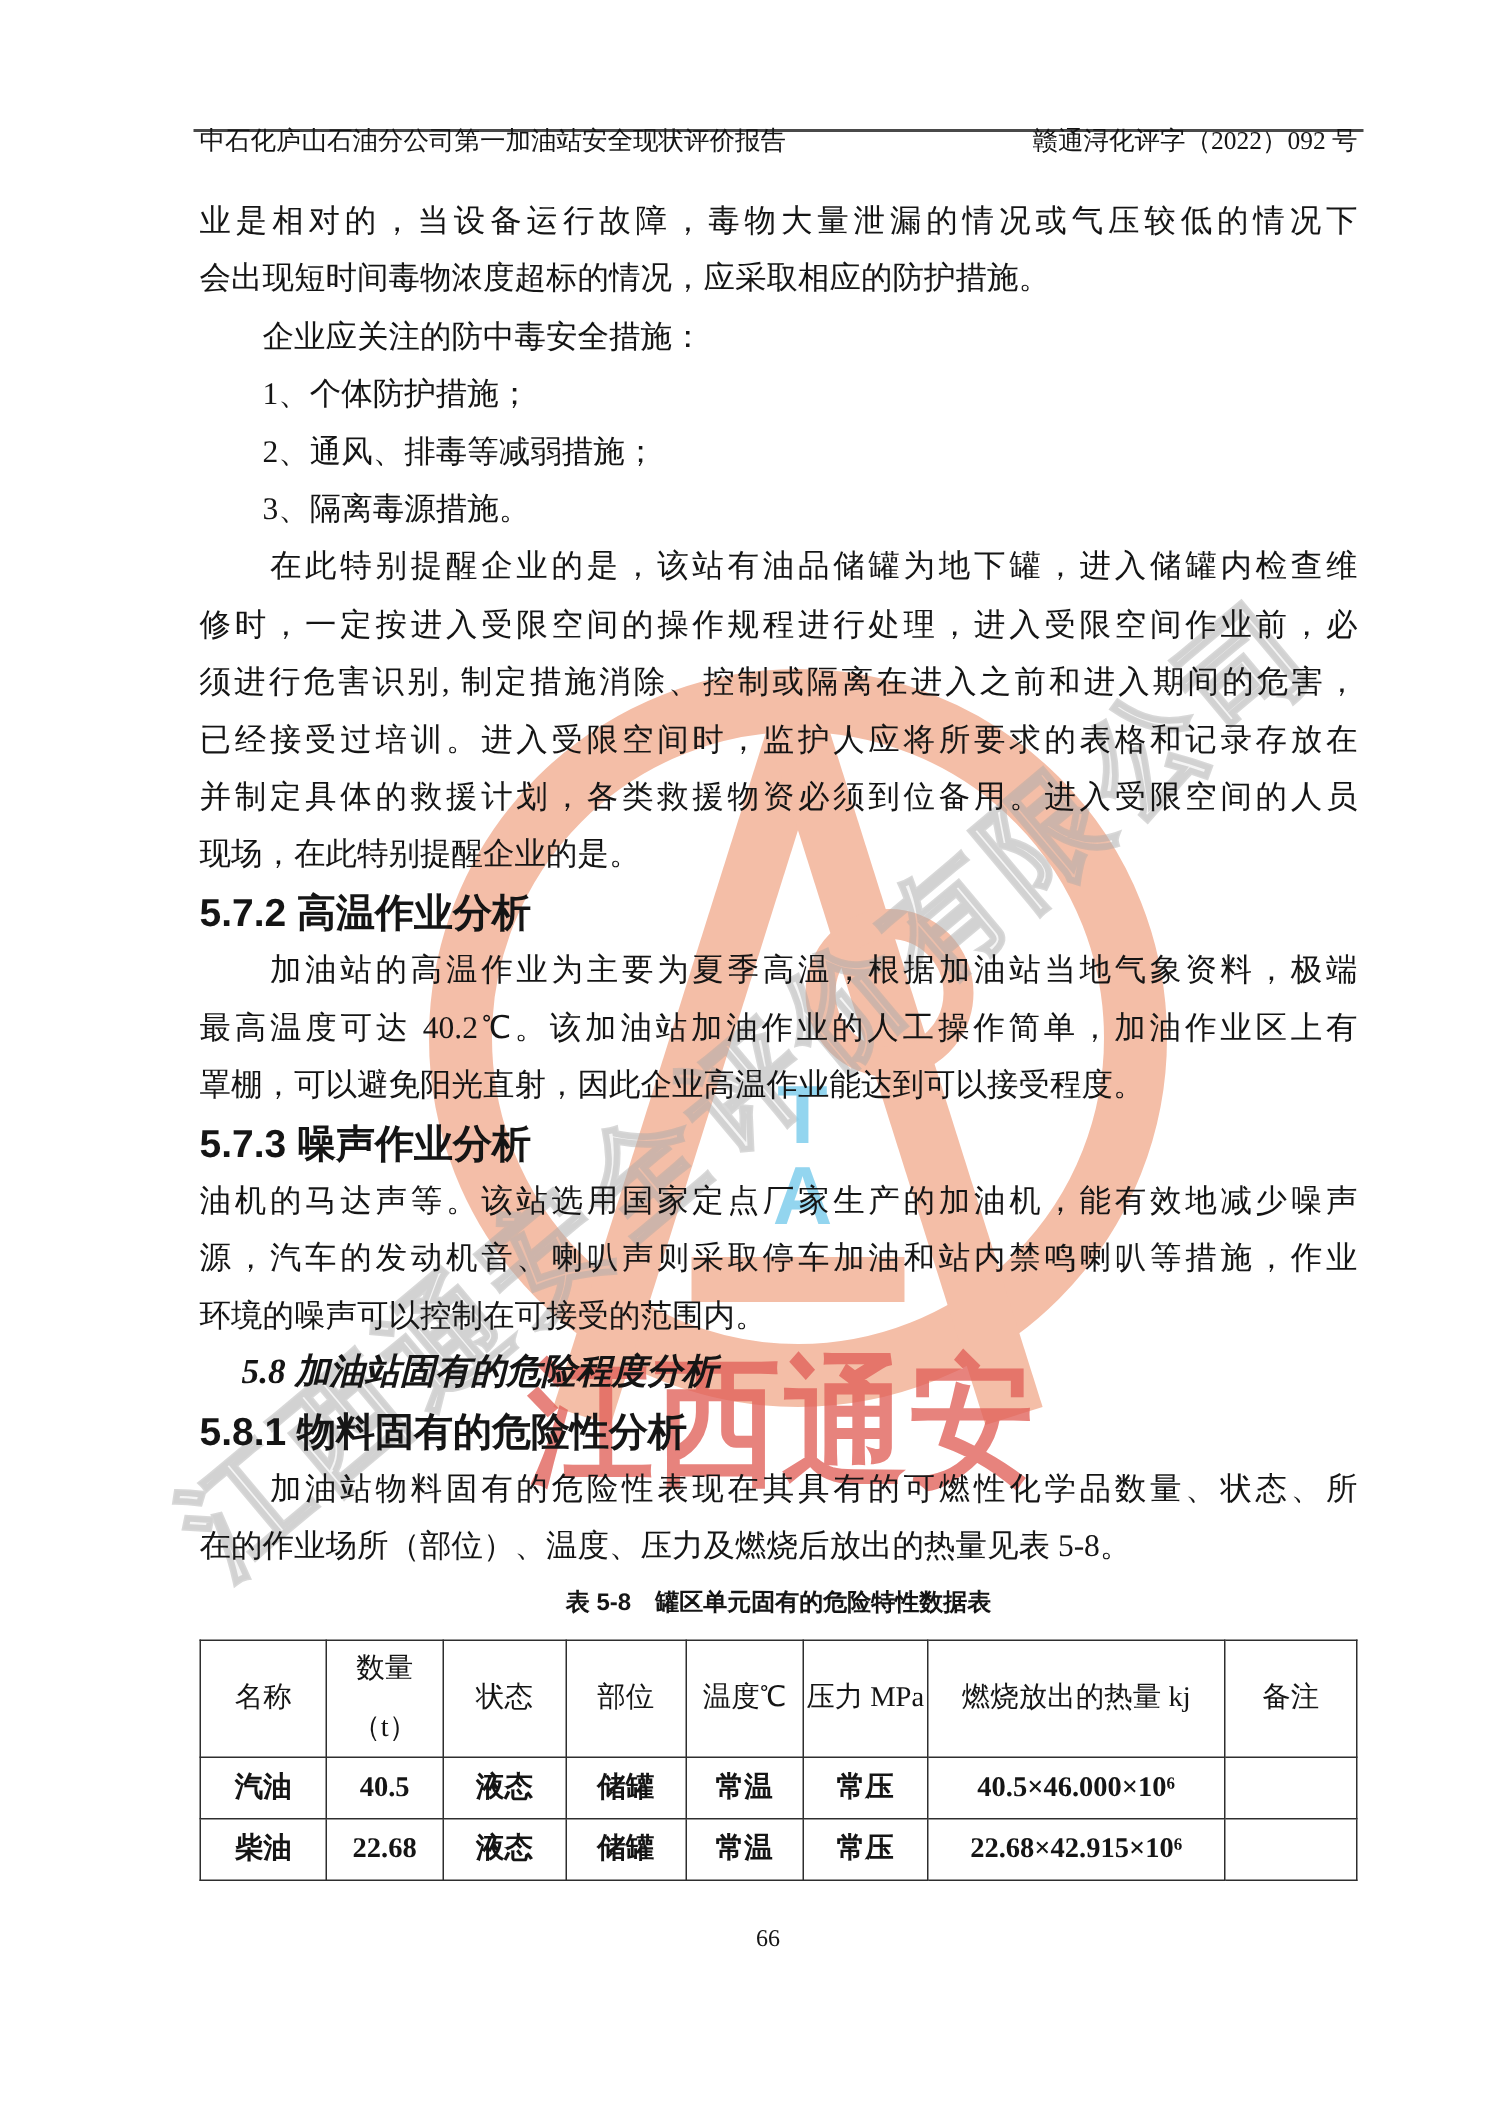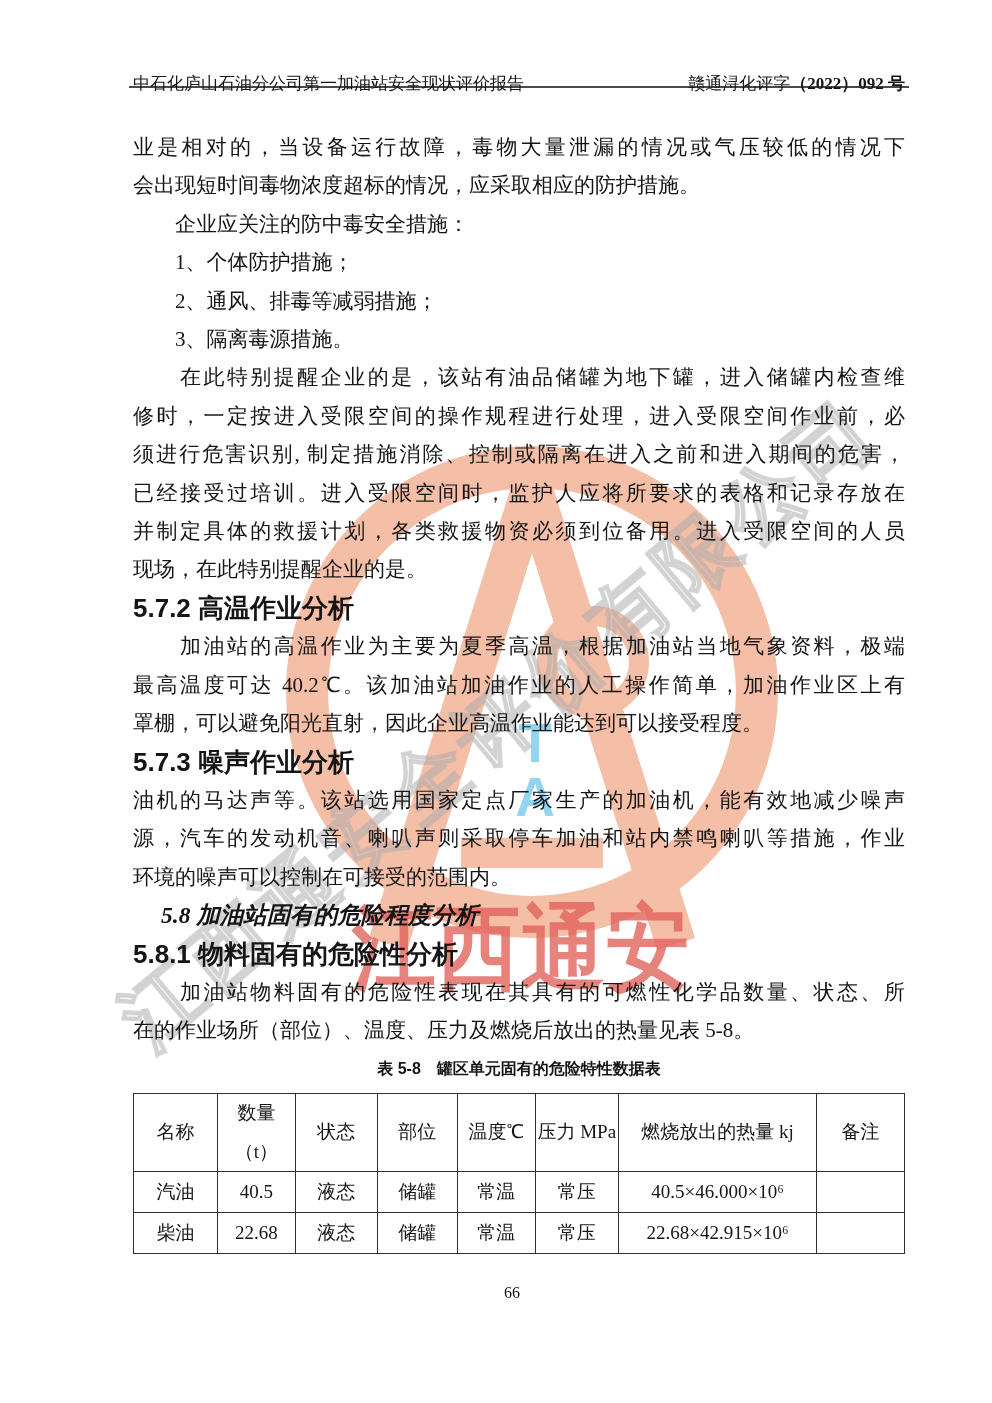--- a/index.html
+++ b/index.html
@@ -29,25 +29,25 @@
   .wm-ta {
     position:absolute; left:501px; top:716px; width:68px; text-align:center;
     font-family:"Liberation Sans", sans-serif; font-weight:bold;
     font-size:55px; line-height:54px; color:rgba(128,206,236,0.85);
   }
   .wm-ta div { height:54px; }
 
   
   .header-rule { position:absolute; left:129px; top:86px; width:780px; border-top:2px solid #4a4a4a; z-index:2; }
   .header-row {
-    position:absolute; left:133px; top:72px; width:772px; z-index:2;
+    position:absolute; left:133px; top:82px; width:772px; z-index:2;
     display:flex; justify-content:space-between; align-items:flex-start;
     font-size:17px; line-height:24px;
   }
-  .header-right .b { font-weight:bold; }
+  .header-right .b { font-weight:normal; }
 
   
   .content { position:absolute; left:133px; top:128px; width:772px; z-index:1;
              font-size:21px; line-height:38.4px; }
   .line { white-space:nowrap; }
   .line.just { text-align:justify; text-align-last:justify; }
   .block.h3 .line { font-family:"Liberation Sans", sans-serif; font-weight:bold; font-size:26px; }
   .block.h2i .line { font-weight:bold; font-style:italic; font-size:23.5px;margin-left:28px; }
   .caption {
     text-align:center; font-family:"Liberation Sans", sans-serif;
@@ -55,21 +55,21 @@
   }
 
   
   table.datatable { width:100%; border-collapse:collapse; margin-top:5px;
                     font-size:19px; table-layout:fixed; background:transparent; }
   .datatable th, .datatable td {
     border:1.5px solid #2e2e2e; text-align:center; vertical-align:middle;
     font-weight:normal; padding:0; overflow:hidden;
   }
   .datatable th { height:42px; }
-  .datatable td { height:40px; }
+  .datatable td { height:40px;font-weight:bold; }
 
   
   .footer { position:absolute; left:0; top:1284px; width:100%; text-align:center;
             font-size:16px; z-index:1;padding-left:16px; }
 </style>
 </head>
 <body>
 
 <div class="page">
 

